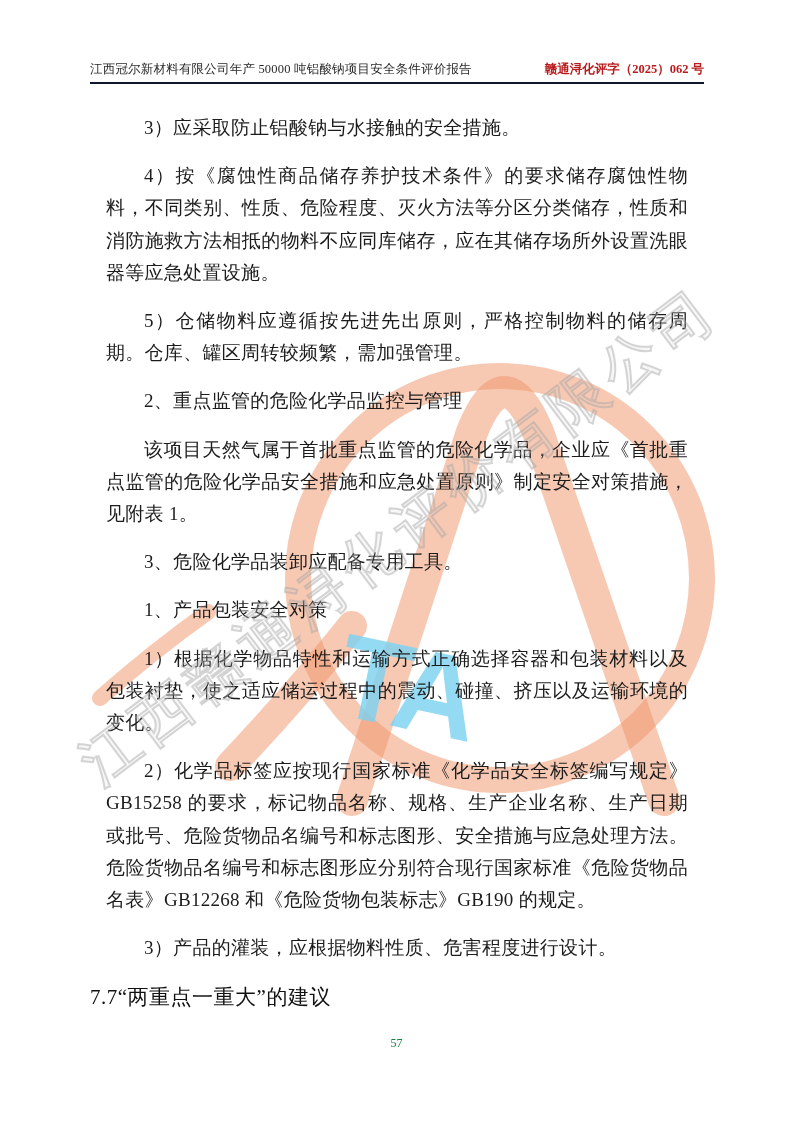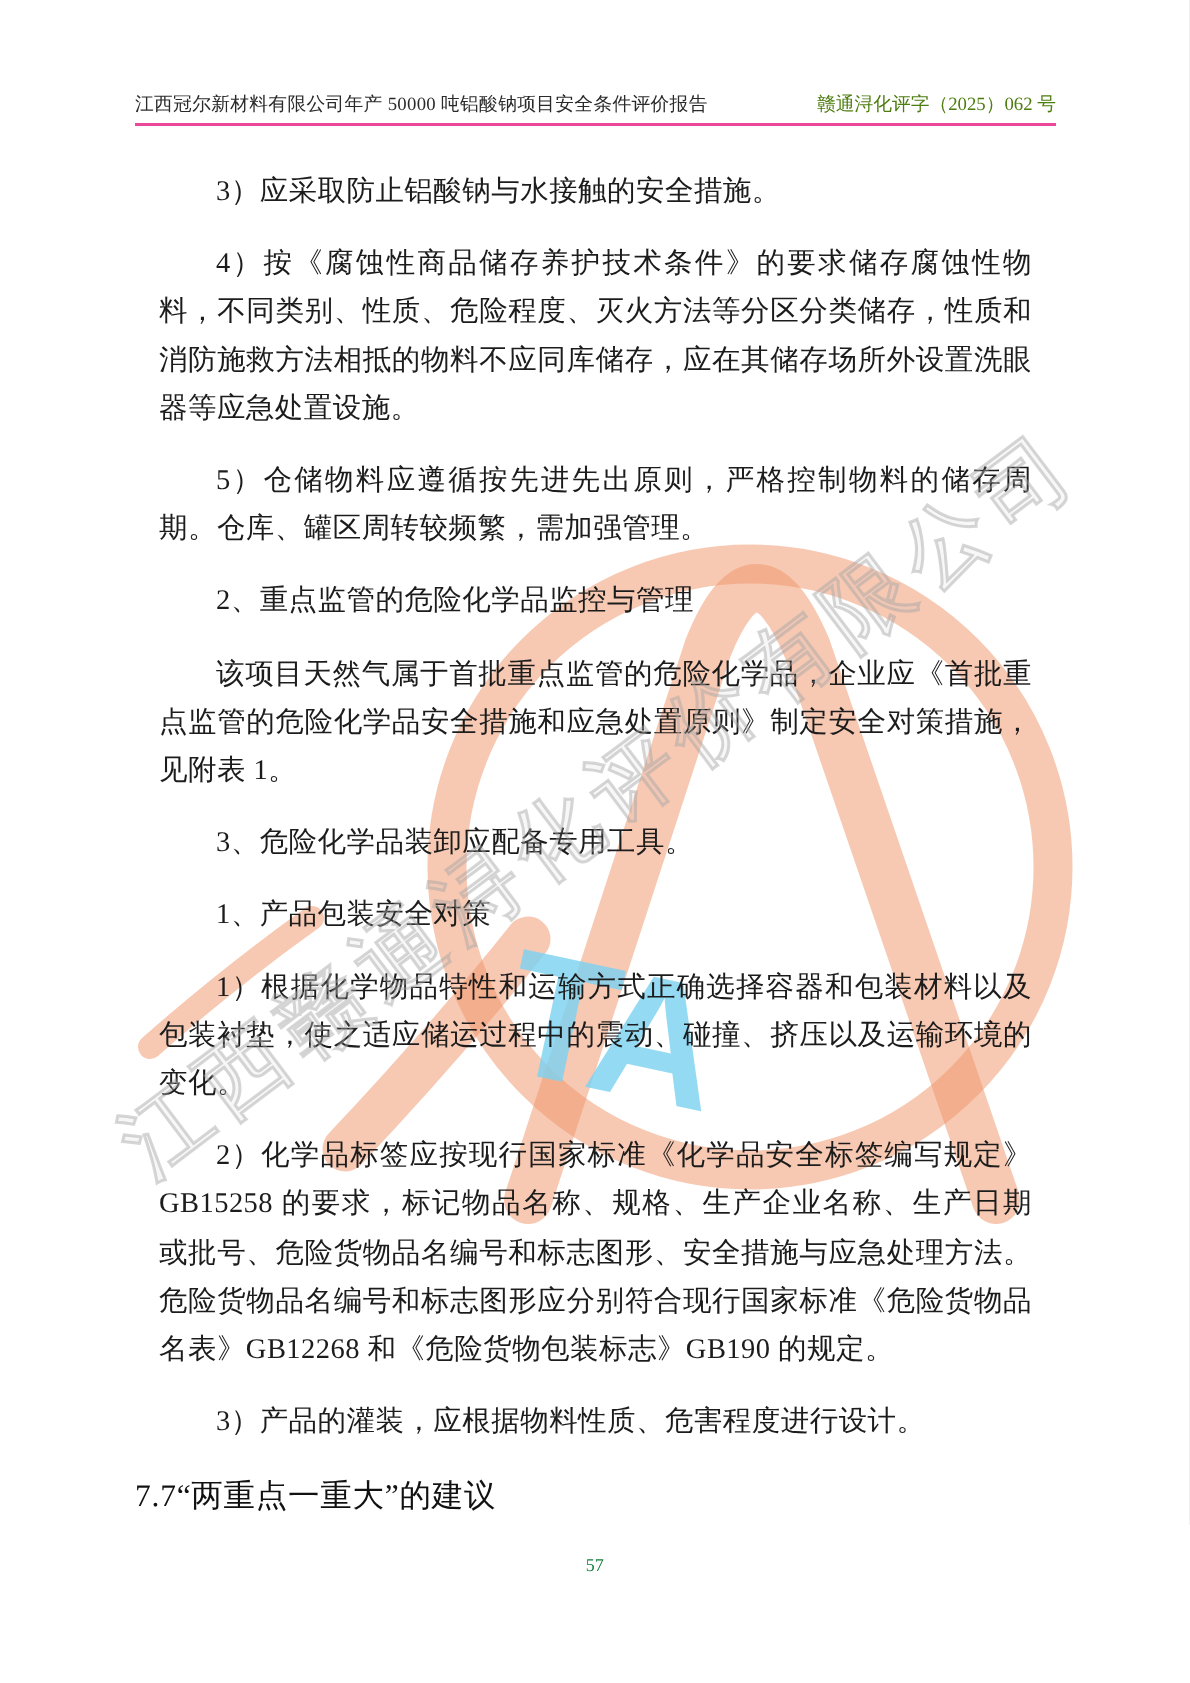--- a/index.html
+++ b/index.html
@@ -7,27 +7,27 @@
     position:relative;
     width:793px;height:1122px;
     background:#ffffff;
     overflow:hidden;
     font-family:"Liberation Serif", serif;
     color:#1c1c1c;
   }
   
   .header{
     position:absolute;left:90px;top:58px;width:614px;height:26px;
-    border-bottom:2px solid #ec4899;
+    border-bottom:2px solid #0f172a;
     display:flex;justify-content:space-between;align-items:flex-end;
     padding-bottom:4px;box-sizing:border-box;
     z-index:3;
   }
   .header-left{font-size:12.5px;color:#2a2a2a;letter-spacing:0.2px;}
-  .header-right{font-size:12.5px;font-weight:normal;color:#4d7c0f;white-space:nowrap;}
+  .header-right{font-size:12.5px;font-weight:bold;color:#b91c1c;white-space:nowrap;}
   
   .content{
     position:absolute;left:90px;top:96px;width:614px;
     z-index:2;
   }
   .para{
     margin:16px;
     font-size:19px;
     line-height:32.2px;
     text-align:justify;

